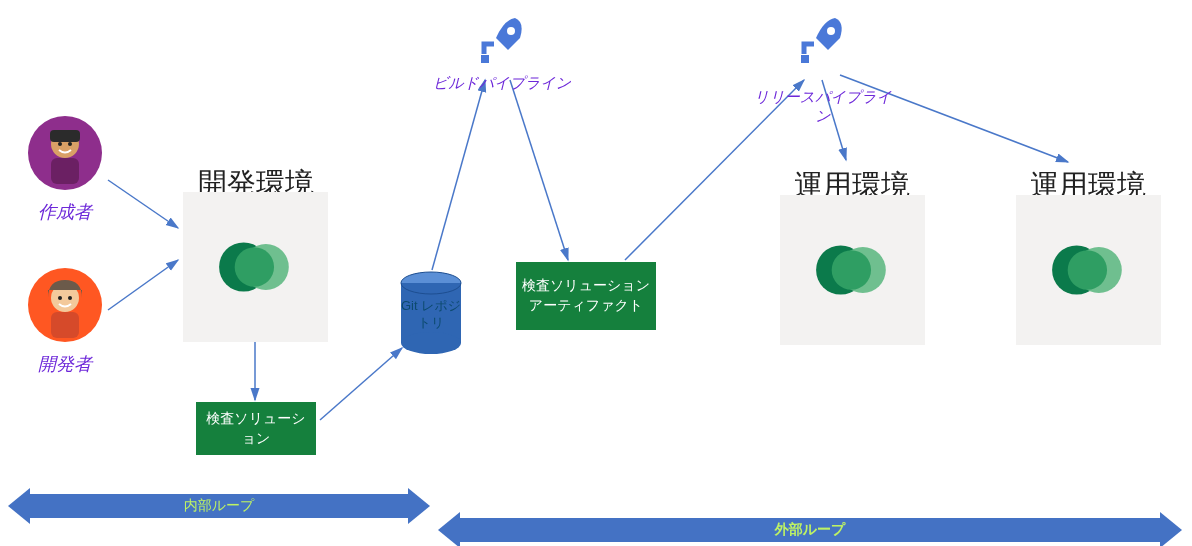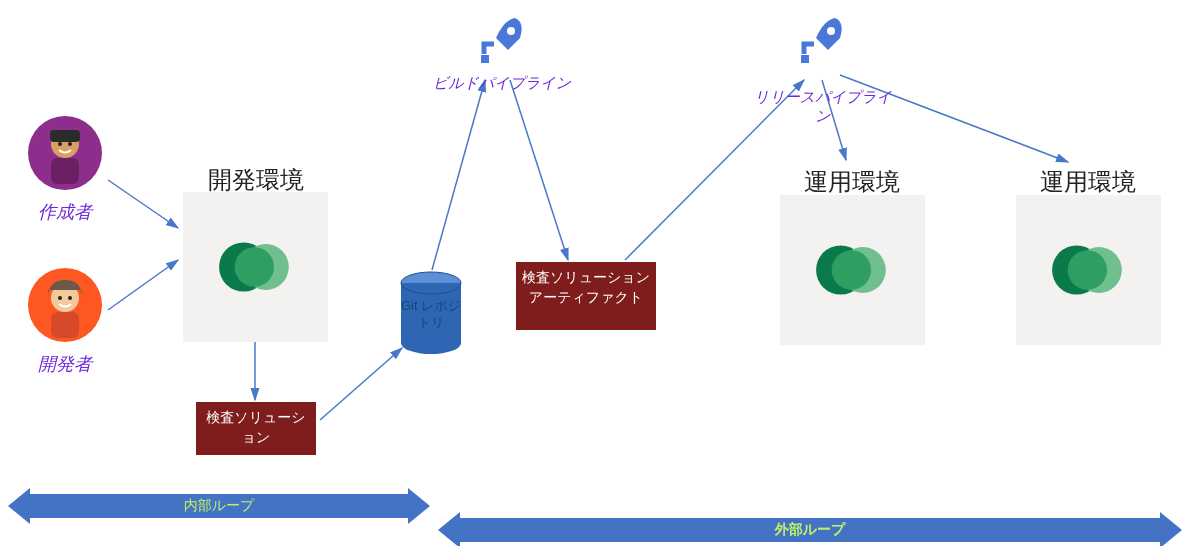--- a/index.html
+++ b/index.html
@@ -1,21 +1,21 @@
 <!DOCTYPE html>
 <html><head>
 <meta charset="utf-8">
 <style>
   * { box-sizing: border-box; margin: 0; padding: 0; }
   body { font-family: "Segoe UI", Meiryo, sans-serif; width: 1192px; height: 546px; position: relative; background: #fff; }
   .abs { position: absolute; }
   .label { font-size: 15px; color: #6d28d9; text-align: center; font-style: italic; }
-  .env-title { font-size: 24px; color: #222; text-align: center; white-space: nowrap; }
+  .env-title { font-size: 29px; color: #222; text-align: center; white-space: nowrap; }
   .env-box { width: 145px; height: 150px; background: #f3f2f1; display: flex; align-items: center; justify-content: center; }
-  .blue-box { background: #7f1d1d; color: #fff; font-size: 14px; display: flex; justify-content: center; text-align: center; line-height: 1.4; padding: 6px; }
+  .blue-box { background: #15803d; color: #fff; font-size: 14px; display: flex; align-items: center; justify-content: center; text-align: center; line-height: 1.4; padding: 6px; }
   .loop-bar { height: 24px; background: #4472c4; color: #bef264; font-size: 14px; display: flex; align-items: center; justify-content: center; position: relative; }
   .loop-bar::before, .loop-bar::after { content: ""; position: absolute; top: 50%; transform: translateY(-50%); width: 0; height: 0; border-top: 18px solid transparent; border-bottom: 18px solid transparent; }
   .loop-bar::before { left: -22px; border-right: 22px solid #4472c4; }
   .loop-bar::after { right: -22px; border-left: 22px solid #4472c4; }
   .avatar { width: 74px; height: 74px; border-radius: 50%; overflow: hidden; display:flex; align-items:center; justify-content:center; }
   svg.arrow { position: absolute; overflow: visible; pointer-events: none; }
 </style>
 </head>
 <body>
 

